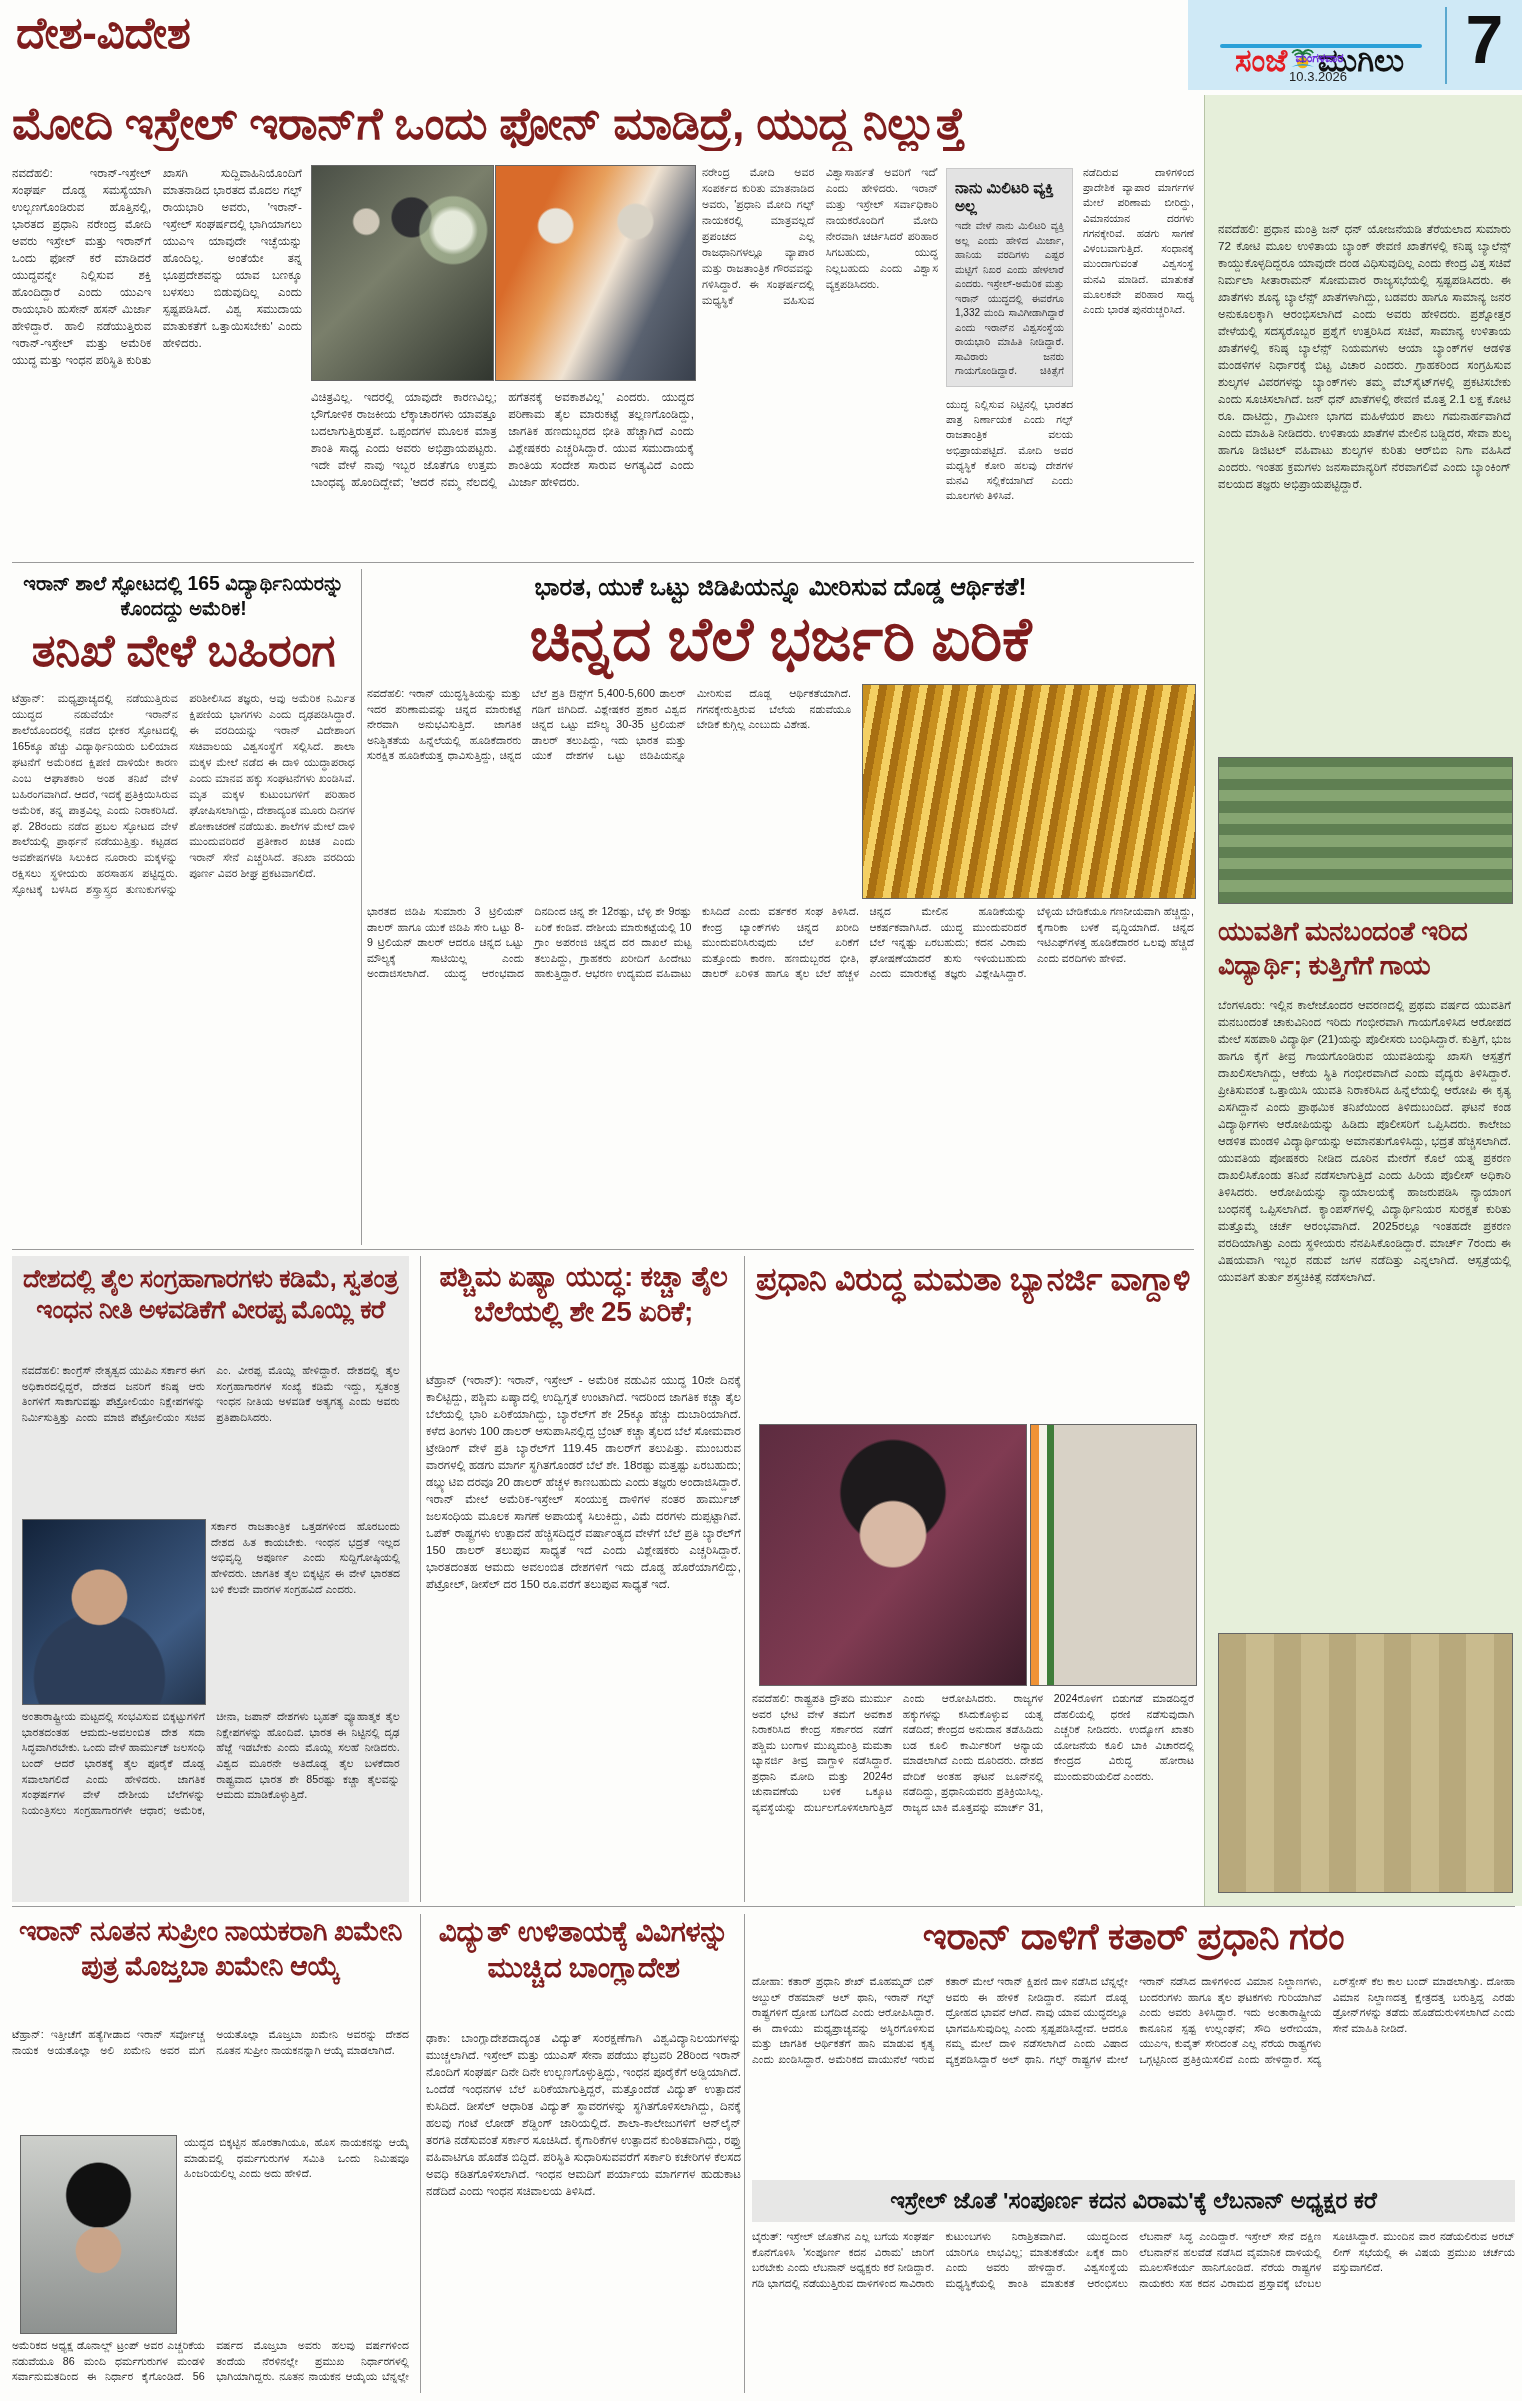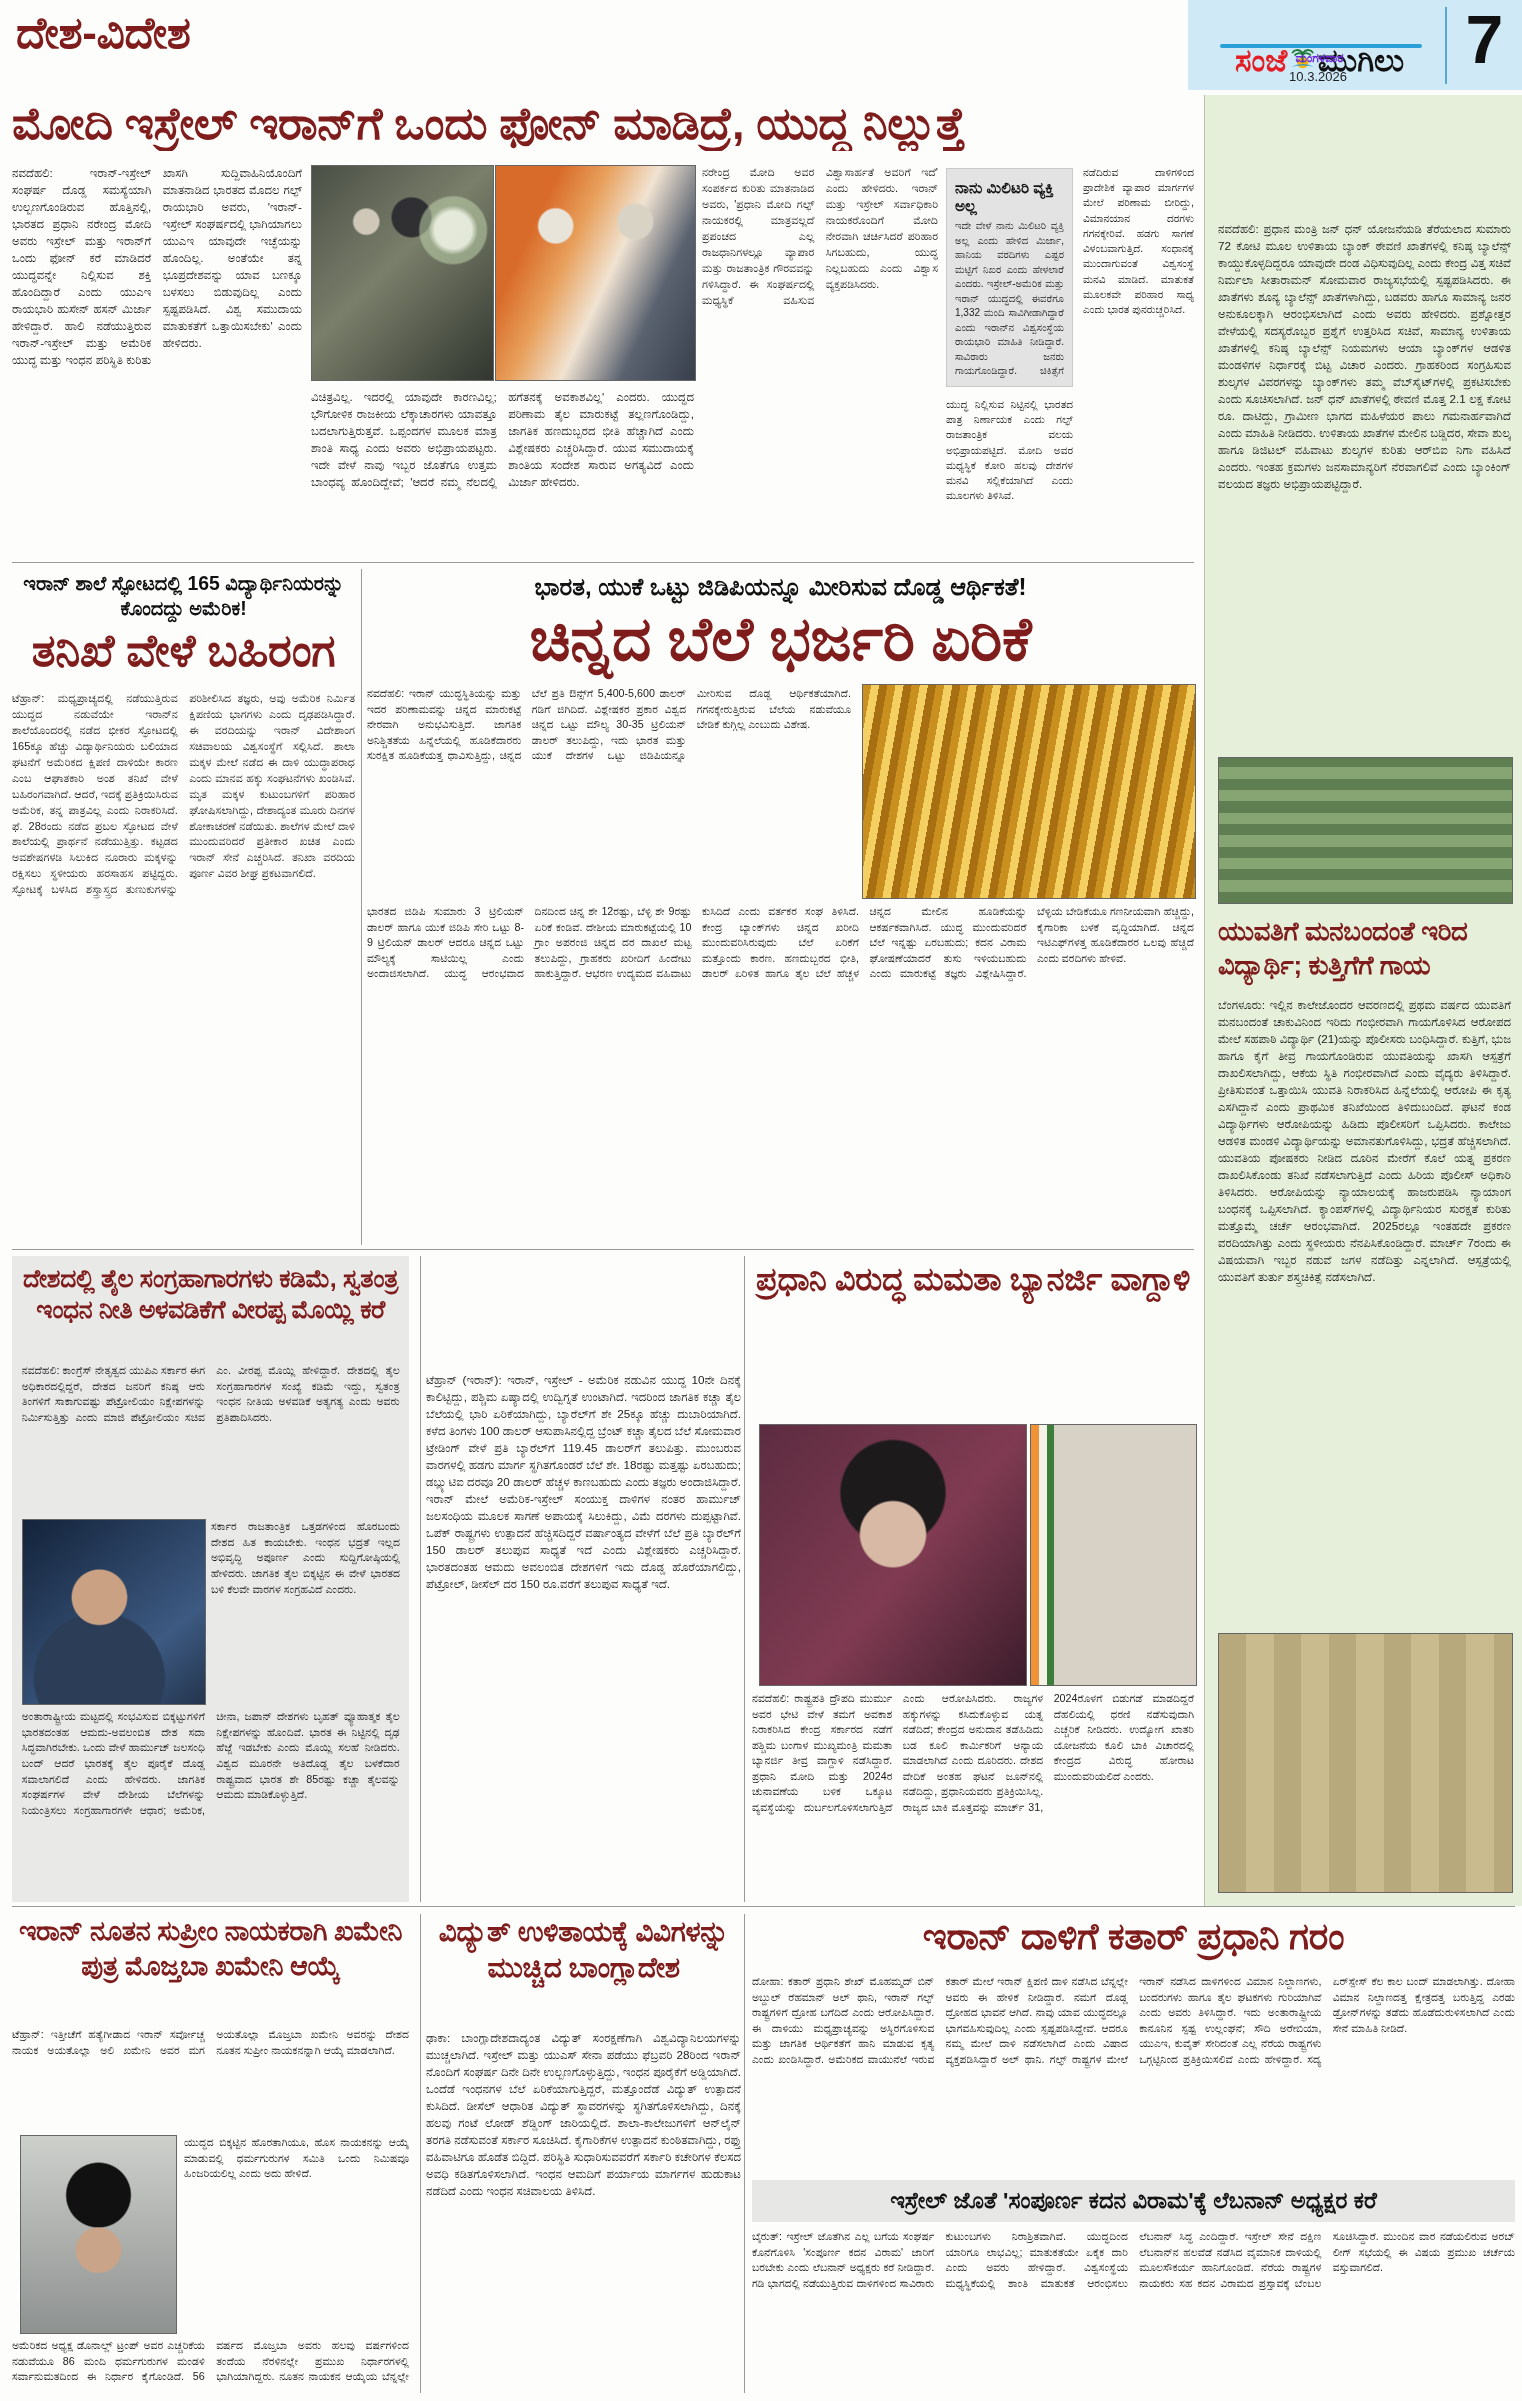--- a/index.html
+++ b/index.html
@@ -110,20 +110,21 @@
   <div class="abs graybox" style="left:12px;top:1256px;width:397px;height:646px;">
     <div class="abs headline centered" style="left:6.5px;top:6.5px;width:384px;font-size:25px;line-height:1.25;">ದೇಶದಲ್ಲಿ ತೈಲ ಸಂಗ್ರಹಾಗಾರಗಳು ಕಡಿಮೆ, ಸ್ವತಂತ್ರ ಇಂಧನ ನೀತಿ ಅಳವಡಿಕೆಗೆ ವೀರಪ್ಪ ಮೊಯ್ಲಿ ಕರೆ</div>
     <div class="abs body-txt cols2" style="left:9.7px;top:107px;width:378px;height:152px;font-size:10.8px;">ನವದೆಹಲಿ: ಕಾಂಗ್ರೆಸ್ ನೇತೃತ್ವದ ಯುಪಿಎ ಸರ್ಕಾರ ಈಗ ಅಧಿಕಾರದಲ್ಲಿದ್ದರೆ, ದೇಶದ ಜನರಿಗೆ ಕನಿಷ್ಠ ಆರು ತಿಂಗಳಿಗೆ ಸಾಕಾಗುವಷ್ಟು ಪೆಟ್ರೋಲಿಯಂ ನಿಕ್ಷೇಪಗಳನ್ನು ನಿರ್ಮಿಸುತ್ತಿತ್ತು ಎಂದು ಮಾಜಿ ಪೆಟ್ರೋಲಿಯಂ ಸಚಿವ ಎಂ. ವೀರಪ್ಪ ಮೊಯ್ಲಿ ಹೇಳಿದ್ದಾರೆ. ದೇಶದಲ್ಲಿ ತೈಲ ಸಂಗ್ರಹಾಗಾರಗಳ ಸಂಖ್ಯೆ ಕಡಿಮೆ ಇದ್ದು, ಸ್ವತಂತ್ರ ಇಂಧನ ನೀತಿಯ ಅಳವಡಿಕೆ ಅತ್ಯಗತ್ಯ ಎಂದು ಅವರು ಪ್ರತಿಪಾದಿಸಿದರು.</div>
     <div class="abs photo ph-moily" style="left:9.7px;top:263px;width:182px;height:184px;"></div>
     <div class="abs body-txt" style="left:199px;top:263px;width:189px;height:184px;font-size:10.8px;">ಸರ್ಕಾರ ರಾಜತಾಂತ್ರಿಕ ಒತ್ತಡಗಳಿಂದ ಹೊರಬಂದು ದೇಶದ ಹಿತ ಕಾಯಬೇಕು. ಇಂಧನ ಭದ್ರತೆ ಇಲ್ಲದ ಅಭಿವೃದ್ಧಿ ಅಪೂರ್ಣ ಎಂದು ಸುದ್ದಿಗೋಷ್ಠಿಯಲ್ಲಿ ಹೇಳಿದರು. ಜಾಗತಿಕ ತೈಲ ಬಿಕ್ಕಟ್ಟಿನ ಈ ವೇಳೆ ಭಾರತದ ಬಳಿ ಕೆಲವೇ ವಾರಗಳ ಸಂಗ್ರಹವಿದೆ ಎಂದರು.</div>
     <div class="abs body-txt cols2" style="left:9.7px;top:453px;width:378px;height:184px;font-size:10.8px;">ಅಂತಾರಾಷ್ಟ್ರೀಯ ಮಟ್ಟದಲ್ಲಿ ಸಂಭವಿಸುವ ಬಿಕ್ಕಟ್ಟುಗಳಿಗೆ ಭಾರತದಂತಹ ಆಮದು-ಅವಲಂಬಿತ ದೇಶ ಸದಾ ಸಿದ್ಧವಾಗಿರಬೇಕು. ಒಂದು ವೇಳೆ ಹಾರ್ಮುಜ್ ಜಲಸಂಧಿ ಬಂದ್ ಆದರೆ ಭಾರತಕ್ಕೆ ತೈಲ ಪೂರೈಕೆ ದೊಡ್ಡ ಸವಾಲಾಗಲಿದೆ ಎಂದು ಹೇಳಿದರು. ಜಾಗತಿಕ ಸಂಘರ್ಷಗಳ ವೇಳೆ ದೇಶೀಯ ಬೆಲೆಗಳನ್ನು ನಿಯಂತ್ರಿಸಲು ಸಂಗ್ರಹಾಗಾರಗಳೇ ಆಧಾರ; ಅಮೆರಿಕ, ಚೀನಾ, ಜಪಾನ್ ದೇಶಗಳು ಬೃಹತ್ ವ್ಯೂಹಾತ್ಮಕ ತೈಲ ನಿಕ್ಷೇಪಗಳನ್ನು ಹೊಂದಿವೆ. ಭಾರತ ಈ ನಿಟ್ಟಿನಲ್ಲಿ ದೃಢ ಹೆಜ್ಜೆ ಇಡಬೇಕು ಎಂದು ಮೊಯ್ಲಿ ಸಲಹೆ ನೀಡಿದರು. ವಿಶ್ವದ ಮೂರನೇ ಅತಿದೊಡ್ಡ ತೈಲ ಬಳಕೆದಾರ ರಾಷ್ಟ್ರವಾದ ಭಾರತ ಶೇ 85ರಷ್ಟು ಕಚ್ಚಾ ತೈಲವನ್ನು ಆಮದು ಮಾಡಿಕೊಳ್ಳುತ್ತಿದೆ.</div>
   </div>
 
   <div class="abs vrule" style="left:420px;top:1256px;height:646px;"></div>
 
+  <div class="abs headline centered" style="left:426px;top:1259px;width:315px;font-size:28px;line-height:1.25;">ಪಶ್ಚಿಮ ಏಷ್ಯಾ ಯುದ್ಧ: ಕಚ್ಚಾ ತೈಲ ಬೆಲೆಯಲ್ಲಿ ಶೇ 25 ಏರಿಕೆ;</div>
   <div class="abs body-txt" style="left:426px;top:1372px;width:315px;height:525px;">ಟೆಹ್ರಾನ್ (ಇರಾನ್): ಇರಾನ್, ಇಸ್ರೇಲ್ - ಅಮೆರಿಕ ನಡುವಿನ ಯುದ್ಧ 10ನೇ ದಿನಕ್ಕೆ ಕಾಲಿಟ್ಟಿದ್ದು, ಪಶ್ಚಿಮ ಏಷ್ಯಾದಲ್ಲಿ ಉದ್ವಿಗ್ನತೆ ಉಂಟಾಗಿದೆ. ಇದರಿಂದ ಜಾಗತಿಕ ಕಚ್ಚಾ ತೈಲ ಬೆಲೆಯಲ್ಲಿ ಭಾರಿ ಏರಿಕೆಯಾಗಿದ್ದು, ಬ್ಯಾರೆಲ್‌ಗೆ ಶೇ 25ಕ್ಕೂ ಹೆಚ್ಚು ದುಬಾರಿಯಾಗಿದೆ. ಕಳೆದ ತಿಂಗಳು 100 ಡಾಲರ್ ಆಸುಪಾಸಿನಲ್ಲಿದ್ದ ಬ್ರೆಂಟ್ ಕಚ್ಚಾ ತೈಲದ ಬೆಲೆ ಸೋಮವಾರ ಟ್ರೇಡಿಂಗ್ ವೇಳೆ ಪ್ರತಿ ಬ್ಯಾರೆಲ್‌ಗೆ 119.45 ಡಾಲರ್‌ಗೆ ತಲುಪಿತ್ತು. ಮುಂಬರುವ ವಾರಗಳಲ್ಲಿ ಹಡಗು ಮಾರ್ಗ ಸ್ಥಗಿತಗೊಂಡರೆ ಬೆಲೆ ಶೇ. 18ರಷ್ಟು ಮತ್ತಷ್ಟು ಏರಬಹುದು; ಡಬ್ಲ್ಯುಟಿಐ ದರವೂ 20 ಡಾಲರ್ ಹೆಚ್ಚಳ ಕಾಣಬಹುದು ಎಂದು ತಜ್ಞರು ಅಂದಾಜಿಸಿದ್ದಾರೆ. ಇರಾನ್ ಮೇಲೆ ಅಮೆರಿಕ-ಇಸ್ರೇಲ್ ಸಂಯುಕ್ತ ದಾಳಿಗಳ ನಂತರ ಹಾರ್ಮುಜ್ ಜಲಸಂಧಿಯ ಮೂಲಕ ಸಾಗಣೆ ಅಪಾಯಕ್ಕೆ ಸಿಲುಕಿದ್ದು, ವಿಮೆ ದರಗಳು ದುಪ್ಪಟ್ಟಾಗಿವೆ. ಒಪೆಕ್ ರಾಷ್ಟ್ರಗಳು ಉತ್ಪಾದನೆ ಹೆಚ್ಚಿಸದಿದ್ದರೆ ವರ್ಷಾಂತ್ಯದ ವೇಳೆಗೆ ಬೆಲೆ ಪ್ರತಿ ಬ್ಯಾರೆಲ್‌ಗೆ 150 ಡಾಲರ್ ತಲುಪುವ ಸಾಧ್ಯತೆ ಇದೆ ಎಂದು ವಿಶ್ಲೇಷಕರು ಎಚ್ಚರಿಸಿದ್ದಾರೆ. ಭಾರತದಂತಹ ಆಮದು ಅವಲಂಬಿತ ದೇಶಗಳಿಗೆ ಇದು ದೊಡ್ಡ ಹೊರೆಯಾಗಲಿದ್ದು, ಪೆಟ್ರೋಲ್, ಡೀಸೆಲ್ ದರ 150 ರೂ.ವರೆಗೆ ತಲುಪುವ ಸಾಧ್ಯತೆ ಇದೆ.</div>
 
   <div class="abs vrule" style="left:744px;top:1256px;height:646px;"></div>
 
   <div class="abs headline centered" style="left:752px;top:1259px;width:442px;font-size:32px;line-height:1.25;">ಪ್ರಧಾನಿ ವಿರುದ್ಧ ಮಮತಾ ಬ್ಯ‌ಾನರ್ಜಿ ವಾಗ್ದಾಳಿ</div>
   <div class="abs photo ph-mamata" style="left:759px;top:1424px;width:266px;height:260px;"></div>
   <div class="abs photo" style="left:1030px;top:1424px;width:165px;height:260px;background:linear-gradient(90deg,#f09336 0 8px,#f5f2ea 8px 16px,#3f7d3a 16px 22.6px,#d8d2c6 22.6px),linear-gradient(#d8d2c6,#b0a48f);"></div>
   <div class="abs body-txt cols3" style="left:752px;top:1691px;width:442px;height:207px;font-size:10.7px;">ನವದೆಹಲಿ: ರಾಷ್ಟ್ರಪತಿ ದ್ರೌಪದಿ ಮುರ್ಮು ಅವರ ಭೇಟಿ ವೇಳೆ ತಮಗೆ ಅವಕಾಶ ನಿರಾಕರಿಸಿದ ಕೇಂದ್ರ ಸರ್ಕಾರದ ನಡೆಗೆ ಪಶ್ಚಿಮ ಬಂಗಾಳ ಮುಖ್ಯಮಂತ್ರಿ ಮಮತಾ ಬ್ಯಾನರ್ಜಿ ತೀವ್ರ ವಾಗ್ದಾಳಿ ನಡೆಸಿದ್ದಾರೆ. ಪ್ರಧಾನಿ ಮೋದಿ ಮತ್ತು 2024ರ ಚುನಾವಣೆಯ ಬಳಿಕ ಒಕ್ಕೂಟ ವ್ಯವಸ್ಥೆಯನ್ನು ದುರ್ಬಲಗೊಳಿಸಲಾಗುತ್ತಿದೆ ಎಂದು ಆರೋಪಿಸಿದರು. ರಾಜ್ಯಗಳ ಹಕ್ಕುಗಳನ್ನು ಕಸಿದುಕೊಳ್ಳುವ ಯತ್ನ ನಡೆದಿದೆ; ಕೇಂದ್ರದ ಅನುದಾನ ತಡೆಹಿಡಿದು ಬಡ ಕೂಲಿ ಕಾರ್ಮಿಕರಿಗೆ ಅನ್ಯಾಯ ಮಾಡಲಾಗಿದೆ ಎಂದು ದೂರಿದರು. ದೇಶದ ವೇದಿಕೆ ಅಂತಹ ಘಟನೆ ಜೂನ್‌ನಲ್ಲಿ ನಡೆದಿದ್ದು, ಪ್ರಧಾನಿಯವರು ಪ್ರತಿಕ್ರಿಯಿಸಿಲ್ಲ. ರಾಜ್ಯದ ಬಾಕಿ ಮೊತ್ತವನ್ನು ಮಾರ್ಚ್ 31, 2024ರೊಳಗೆ ಬಿಡುಗಡೆ ಮಾಡದಿದ್ದರೆ ದೆಹಲಿಯಲ್ಲಿ ಧರಣಿ ನಡೆಸುವುದಾಗಿ ಎಚ್ಚರಿಕೆ ನೀಡಿದರು. ಉದ್ಯೋಗ ಖಾತರಿ ಯೋಜನೆಯ ಕೂಲಿ ಬಾಕಿ ವಿಚಾರದಲ್ಲಿ ಕೇಂದ್ರದ ವಿರುದ್ಧ ಹೋರಾಟ ಮುಂದುವರಿಯಲಿದೆ ಎಂದರು.</div>
 
   <div class="abs hrule" style="left:12px;top:1906px;width:1503px;"></div>

